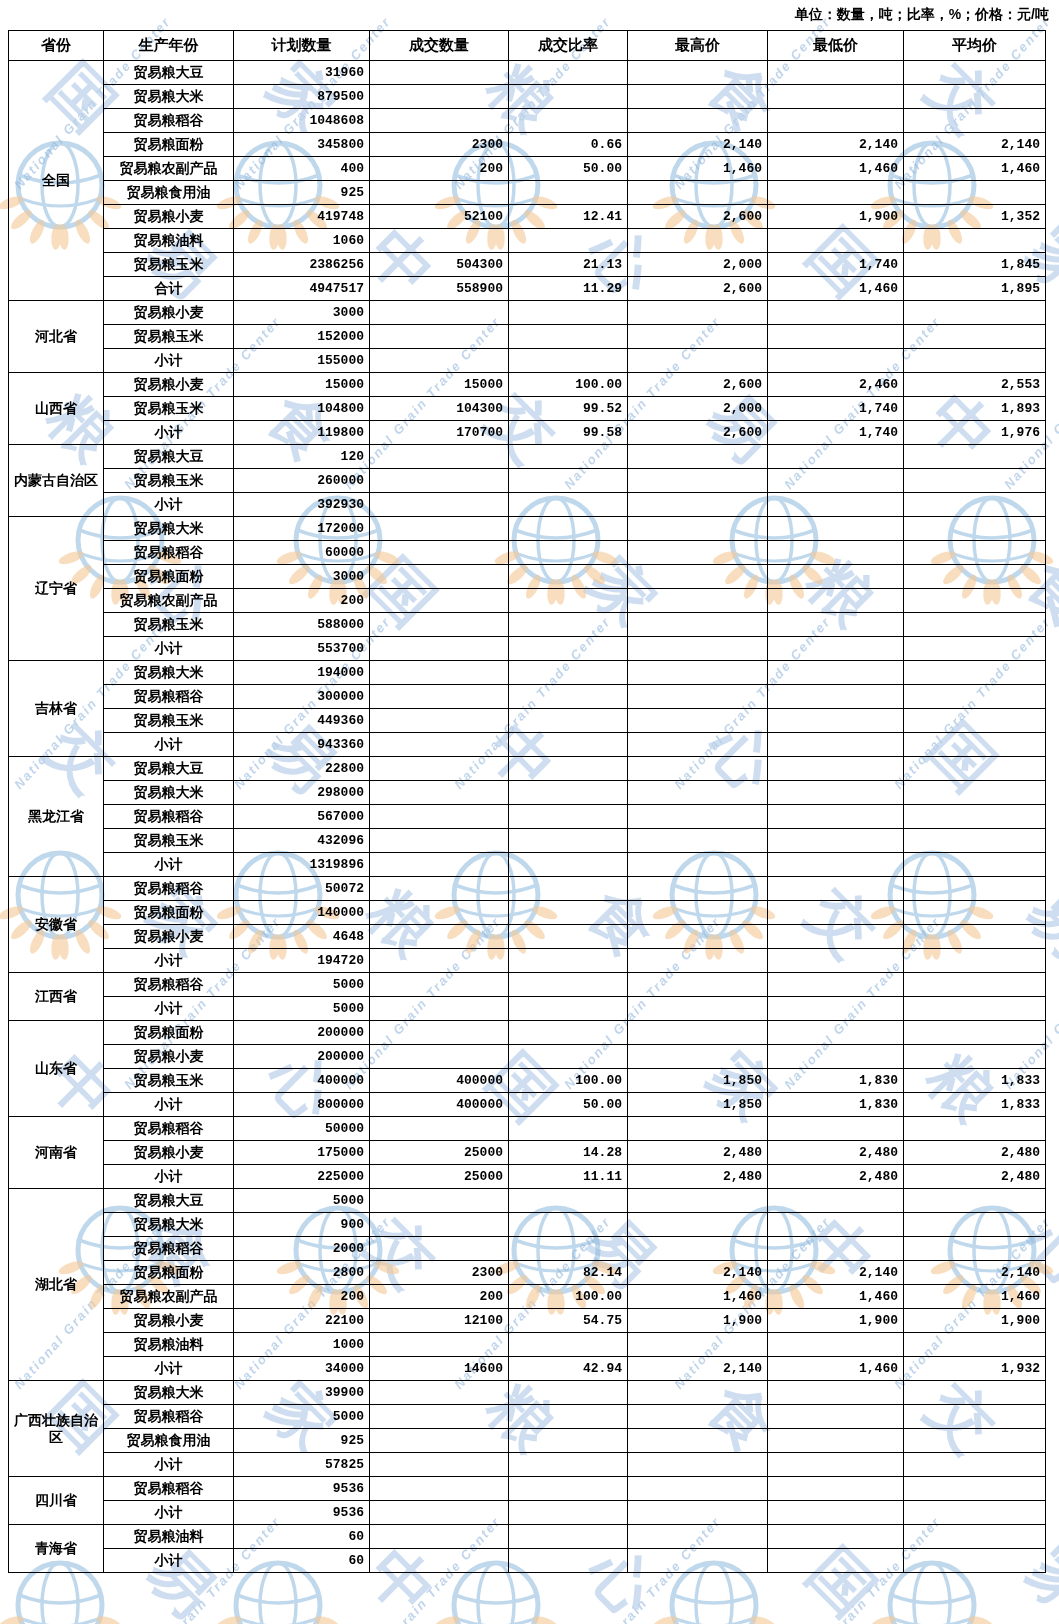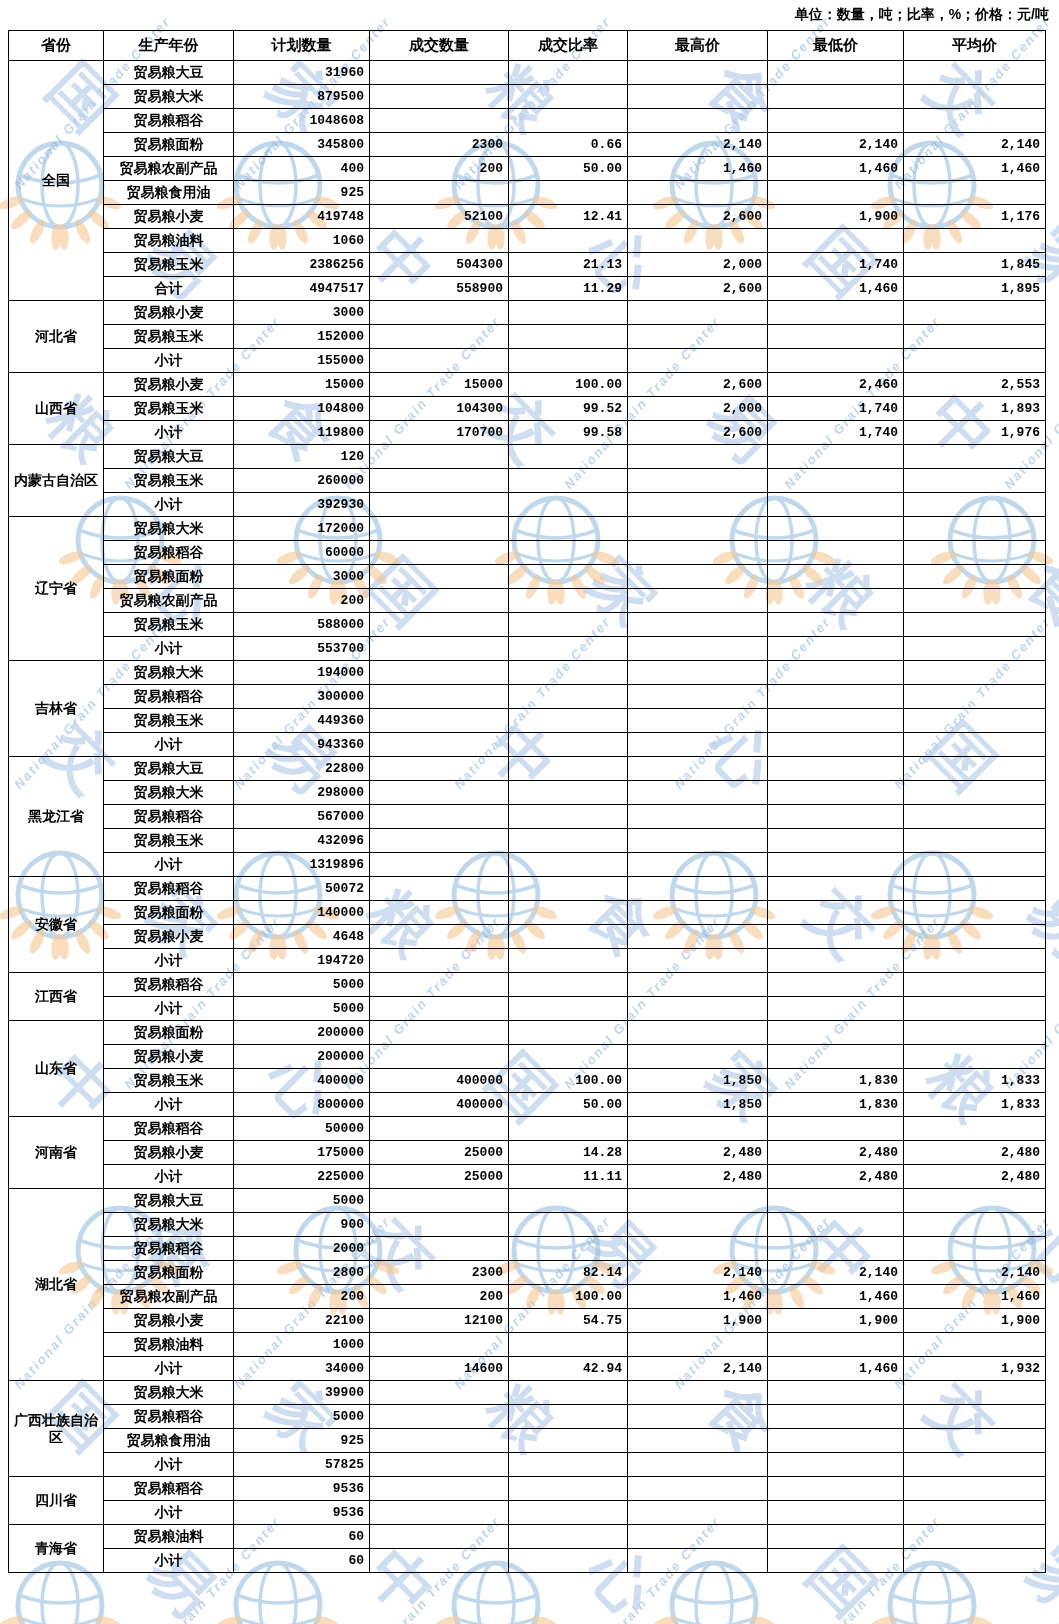--- a/index.html
+++ b/index.html
@@ -615,21 +615,21 @@
           <td class="num"></td>
           <td class="num"></td>
         </tr>
         <tr>
           <td class="label">贸易粮小麦</td>
           <td class="num">419748</td>
           <td class="num">52100</td>
           <td class="num">12.41</td>
           <td class="num">2,600</td>
           <td class="num">1,900</td>
-          <td class="num">1,176</td>
+          <td class="num">1,352</td>
         </tr>
         <tr>
           <td class="label">贸易粮油料</td>
           <td class="num">1060</td>
           <td class="num"></td>
           <td class="num"></td>
           <td class="num"></td>
           <td class="num"></td>
           <td class="num"></td>
         </tr>

